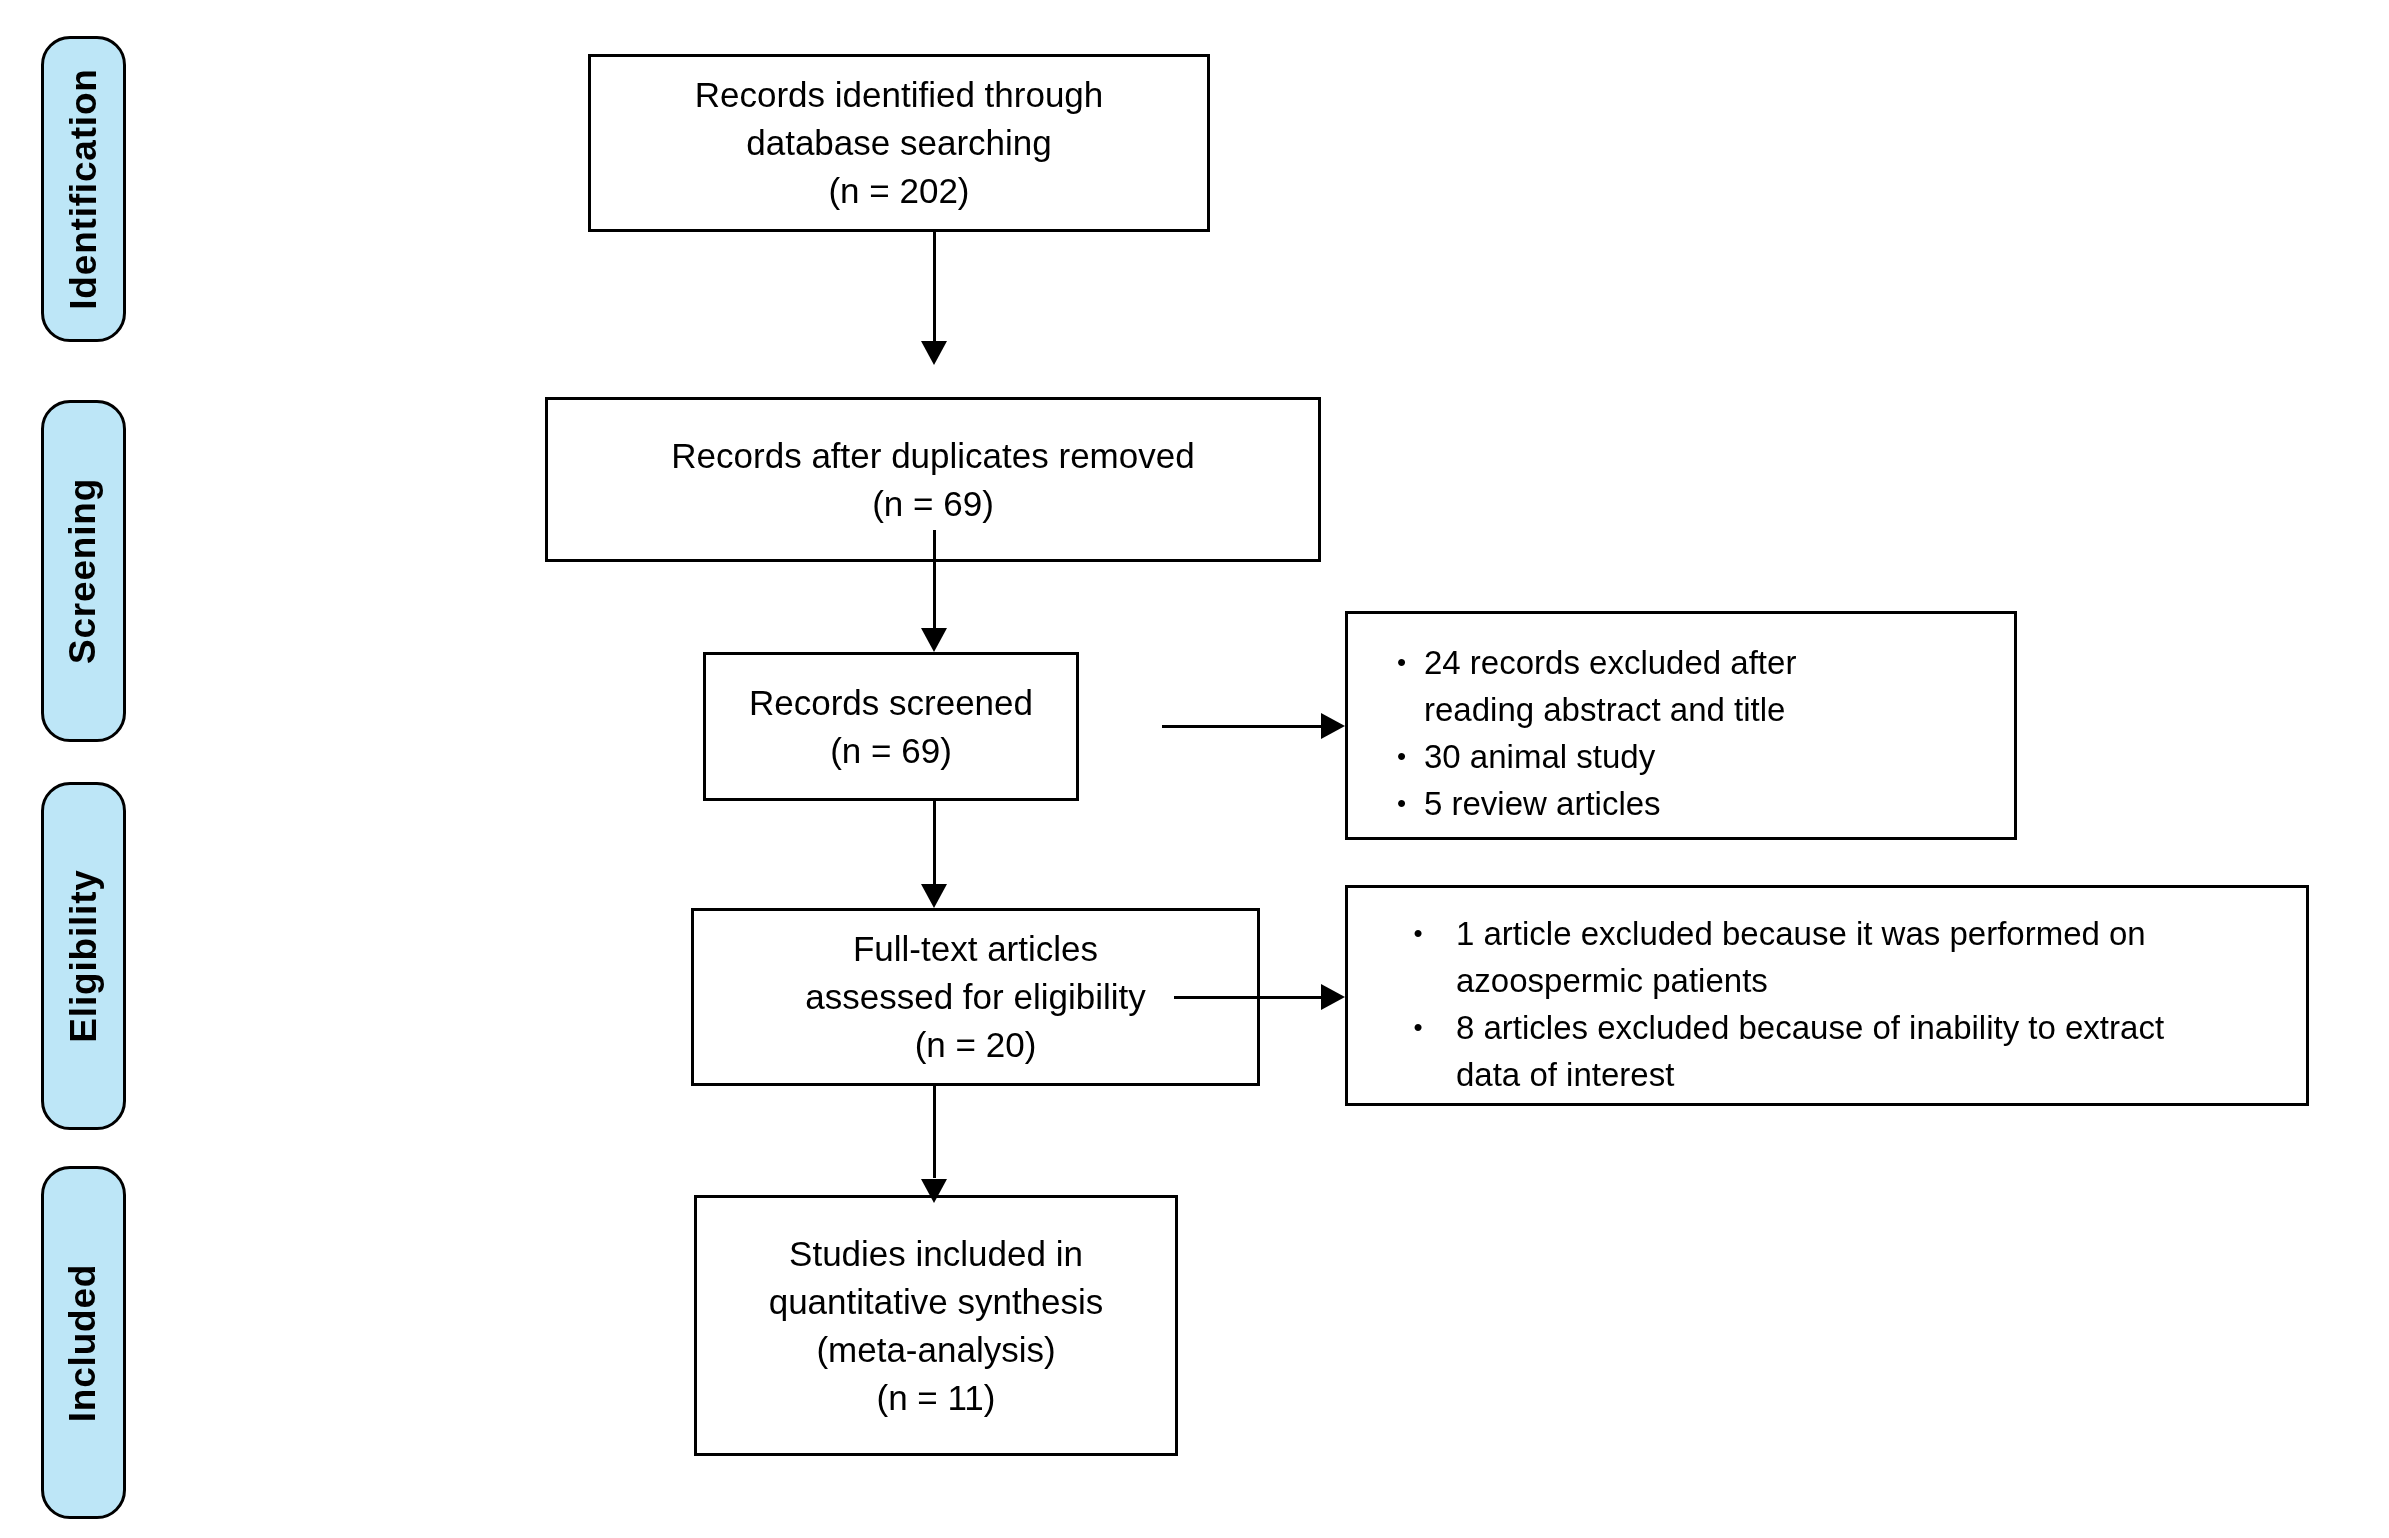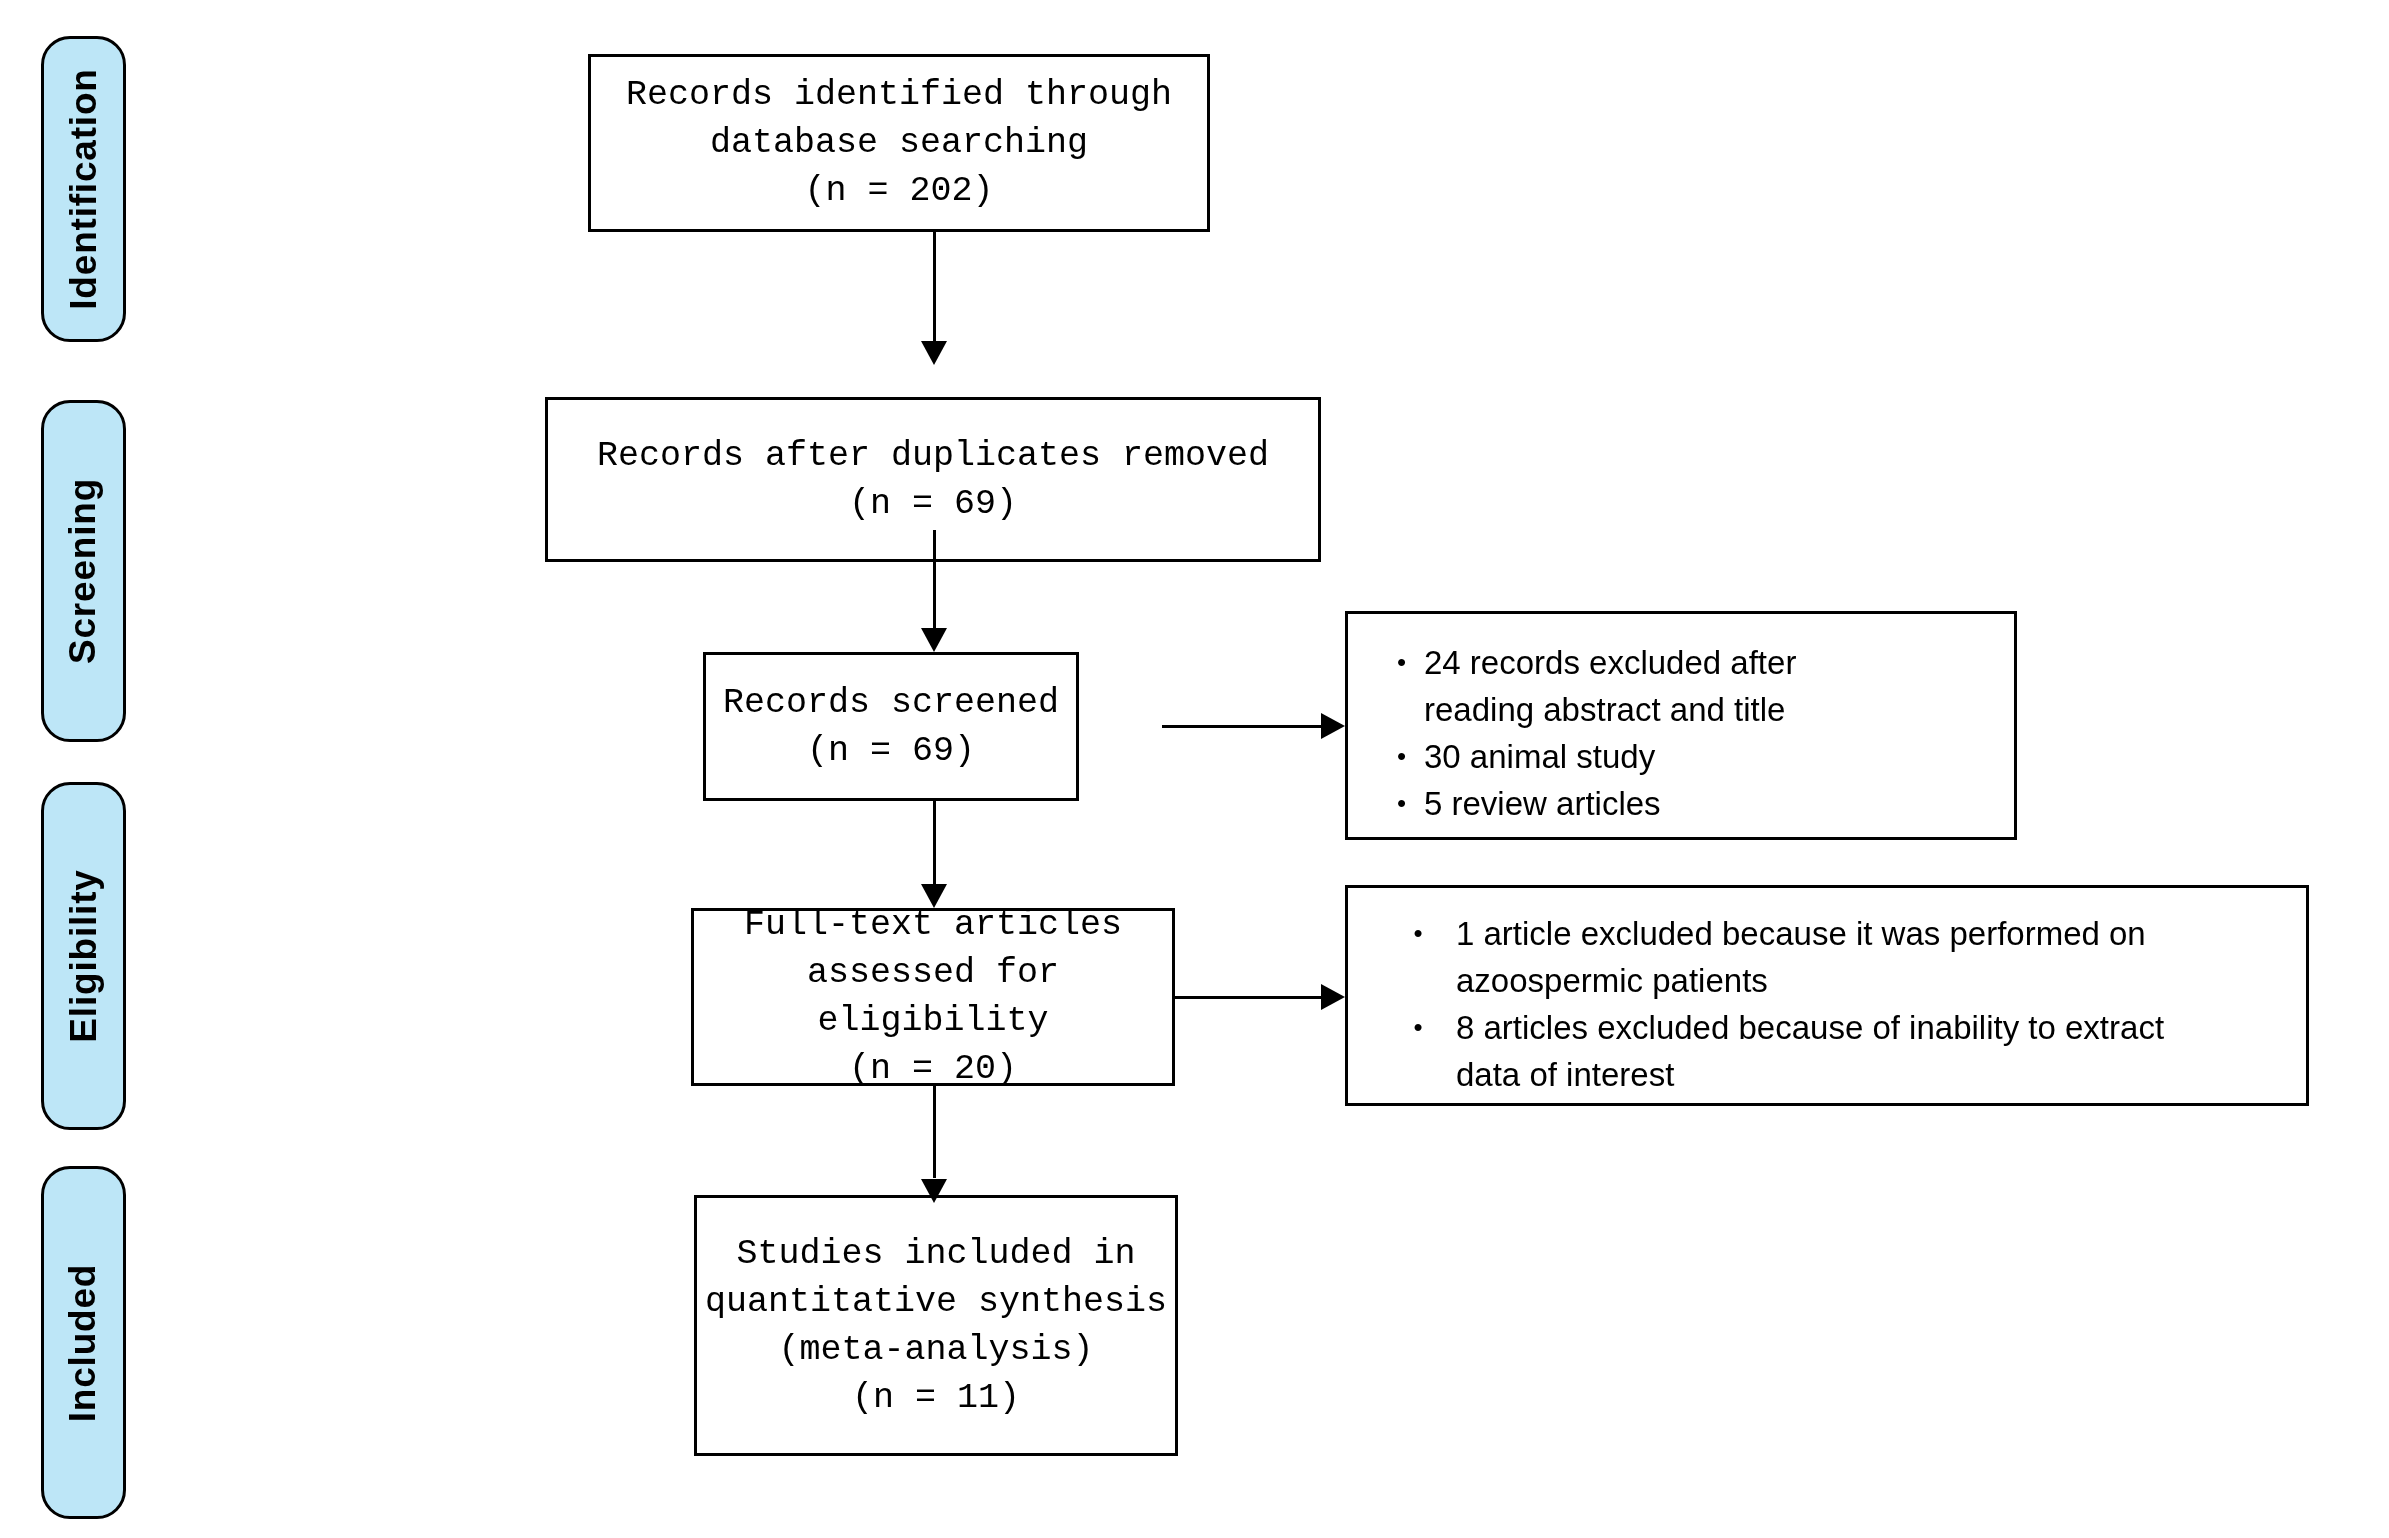--- a/index.html
+++ b/index.html
@@ -30,21 +30,20 @@
   
   .fbox{
     position:absolute;
     background:#fff;
     border:3.8px solid #000;
     display:flex;flex-direction:column;
     align-items:center;justify-content:center;
     text-align:center;
     font-size:35px;line-height:48px;
     white-space:pre-line;
-    font-family:Liberation Mono, monospace;
   }
   
   .ebox{
     position:absolute;
     background:#fff;
     border:3.8px solid #000;
     font-size:33px;line-height:47px;
   }
   .bullet-row{display:flex;align-items:flex-start;}
   .bullet-row .dot{flex:0 0 auto;text-align:center;}
@@ -97,21 +96,21 @@
   <div class="fbox" style="left:545px;top:365px;width:776px;height:165px;margin-top:32px;">
     <span>Records after duplicates removed
 (n = 69)</span>
   </div>
 
   <div class="fbox" style="left:703px;top:652px;width:376px;height:149px;">
     <span>Records screened
 (n = 69)</span>
   </div>
 
-  <div class="fbox" style="left:691px;top:908px;width:484px;height:178px;">
+  <div class="fbox" style="left:691px;top:908px;width:569px;height:178px;">
     <span>Full-text  articles
 assessed for eligibility
 (n = 20)</span>
   </div>
 
   <div class="fbox" style="left:694px;top:1195px;width:484px;height:261px;">
     <span>Studies included  in
 quantitative synthesis
 (meta-analysis)
 (n = 11)</span>

